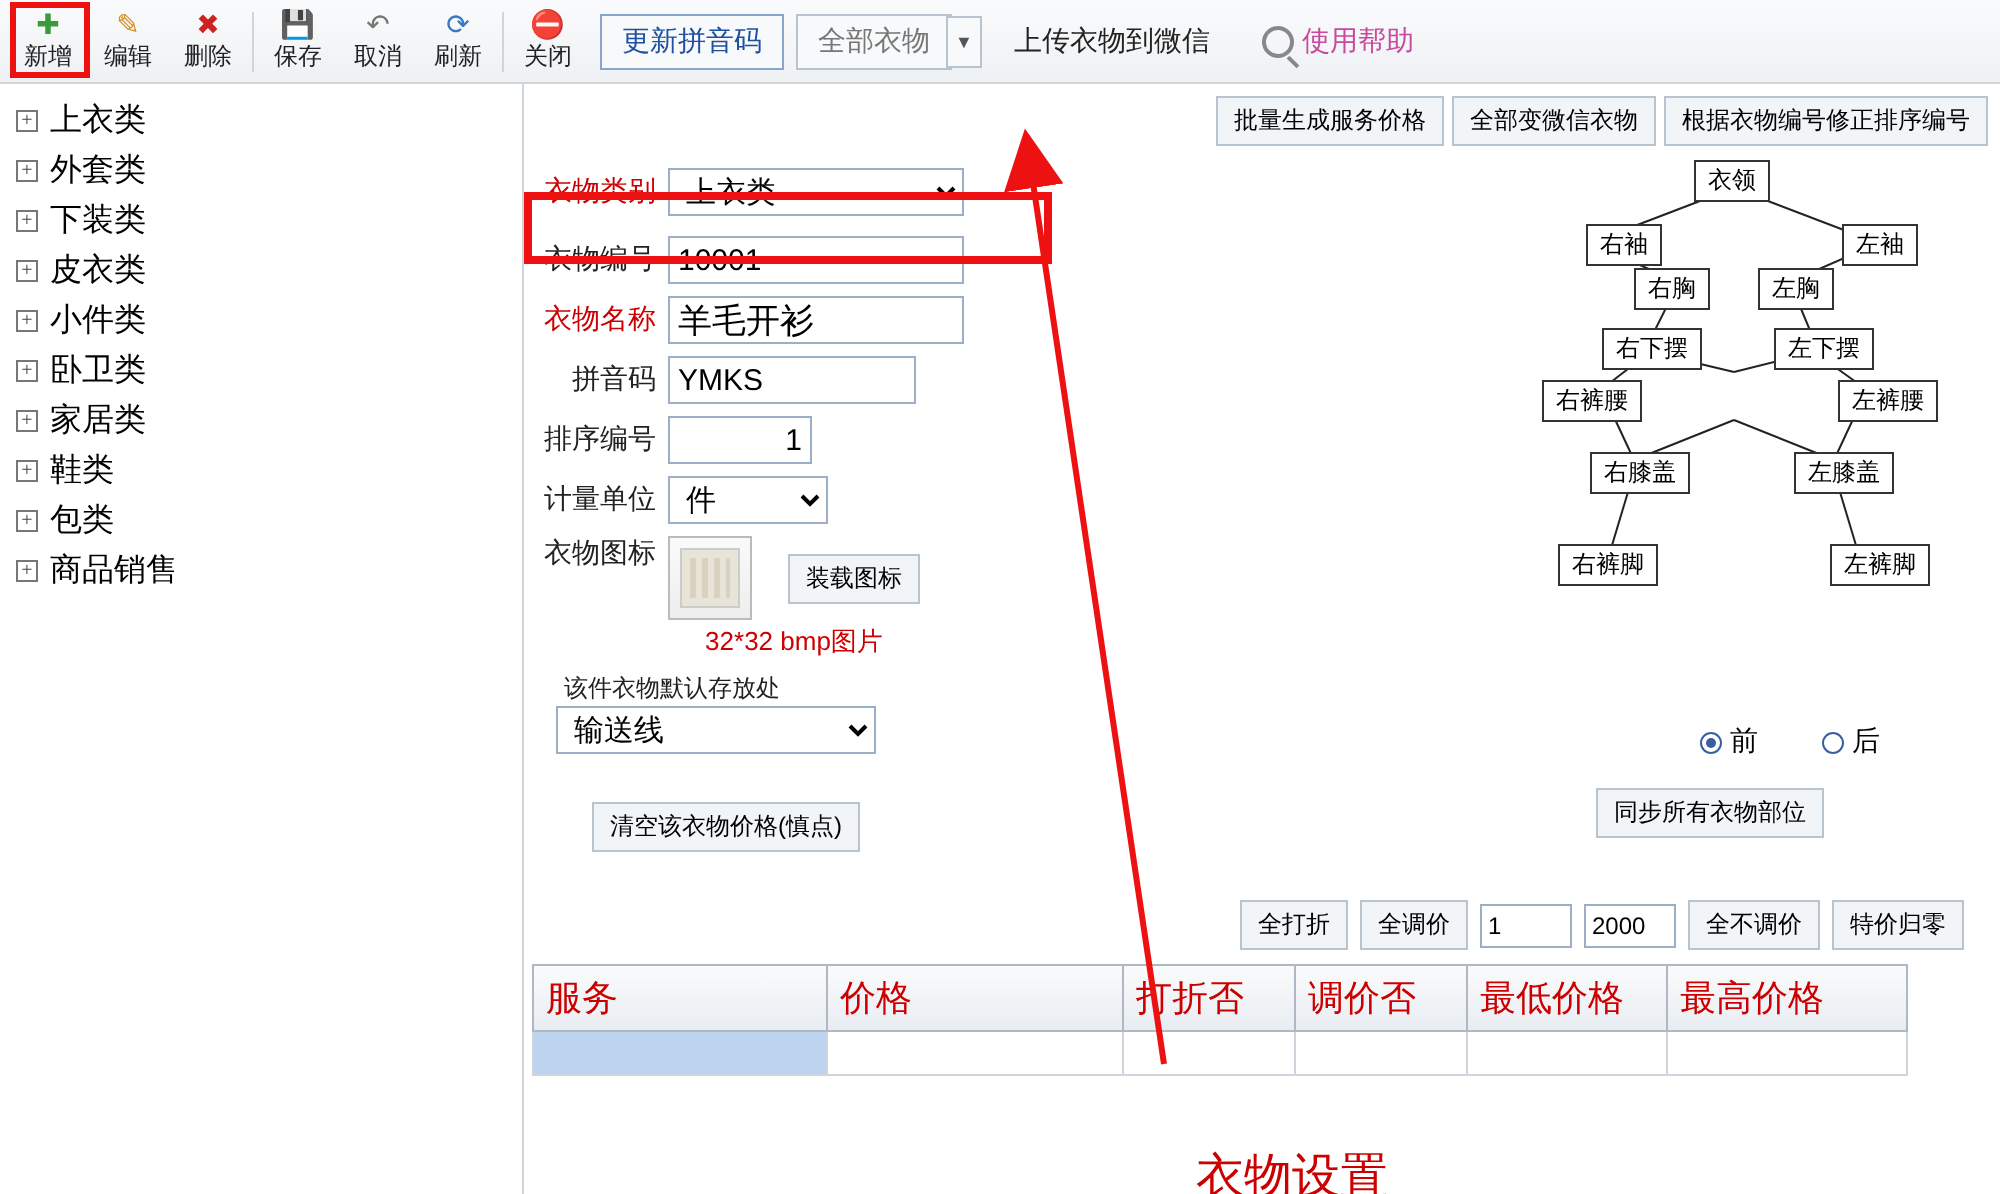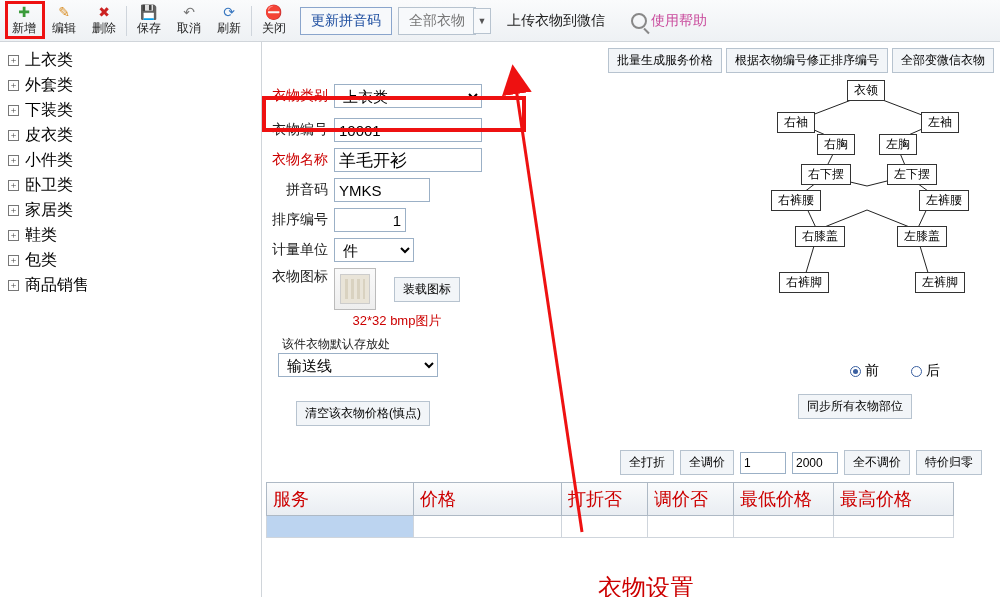--- a/index.html
+++ b/index.html
@@ -171,41 +171,41 @@
             <span class="pm">+</span>
             <span>商品销售</span>
           </div>
         </div>
   </div>
 
   <div class="main">
 
     <div class="rightbtns">
       <div class="smbtn">批量生成服务价格</div>
+      <div class="smbtn">全部变微信衣物</div>
       <div class="smbtn">根据衣物编号修正排序编号</div>
-      <div class="smbtn">全部变微信衣物</div>
     </div>
 
     <div class="form">
       <div class="red-cat-box"></div>
       <div class="frow">
             <span class="flabel red">衣物类别</span>
             <select class="fselect"><option>上衣类</option></select>
           </div>
       <div class="frow" style="margin-top:10px">
             <span class="flabel">衣物编号</span>
             <input class="finput" value="10001" style="">
           </div>
       <div class="frow">
             <span class="flabel red">衣物名称</span>
             <input class="finput" style="font-size: 17px;" value="羊毛开衫">
           </div>
       <div class="frow">
             <span class="flabel">拼音码</span>
-            <input class="finput" style="width: 96px;" value="YMKS">
+            <input class="finput" style="width: 124px;" value="YMKS">
           </div>
       <div class="frow">
             <span class="flabel">排序编号</span>
             <input class="finput" style="width: 72px; text-align: right;" value="1">
           </div>
       <div class="frow">
             <span class="flabel">计量单位</span>
             <select class="fselect" style="width:80px"><option>件</option></select>
           </div>
       <div class="frow" style="align-items:flex-start">
@@ -243,21 +243,21 @@
         <line x1="64" y1="120" x2="78" y2="150"></line>
               <line x1="192" y1="120" x2="178" y2="150"></line>
         <line x1="78" y1="156" x2="66" y2="196"></line>
               <line x1="178" y1="156" x2="190" y2="196"></line>
         <line x1="128" y1="130" x2="78" y2="150"></line>
               <line x1="128" y1="130" x2="178" y2="150"></line>
         </g>
       </svg>
       <div id="dia-labels">
             <span class="dlabel" style="left: 108px; top: 0px;">衣领</span>
-            <span class="dlabel" style="left: 38px; top: 32px;">右袖</span>
+            <span class="dlabel" style="left: 54px; top: 32px;">右袖</span>
             <span class="dlabel" style="left: 182px; top: 32px;">左袖</span>
             <span class="dlabel" style="left: 78px; top: 54px;">右胸</span>
             <span class="dlabel" style="left: 140px; top: 54px;">左胸</span>
             <span class="dlabel" style="left: 62px; top: 84px;">右下摆</span>
             <span class="dlabel" style="left: 148px; top: 84px;">左下摆</span>
             <span class="dlabel" style="left: 32px; top: 110px;">右裤腰</span>
             <span class="dlabel" style="left: 180px; top: 110px;">左裤腰</span>
             <span class="dlabel" style="left: 56px; top: 146px;">右膝盖</span>
             <span class="dlabel" style="left: 158px; top: 146px;">左膝盖</span>
             <span class="dlabel" style="left: 40px; top: 192px;">右裤脚</span>

